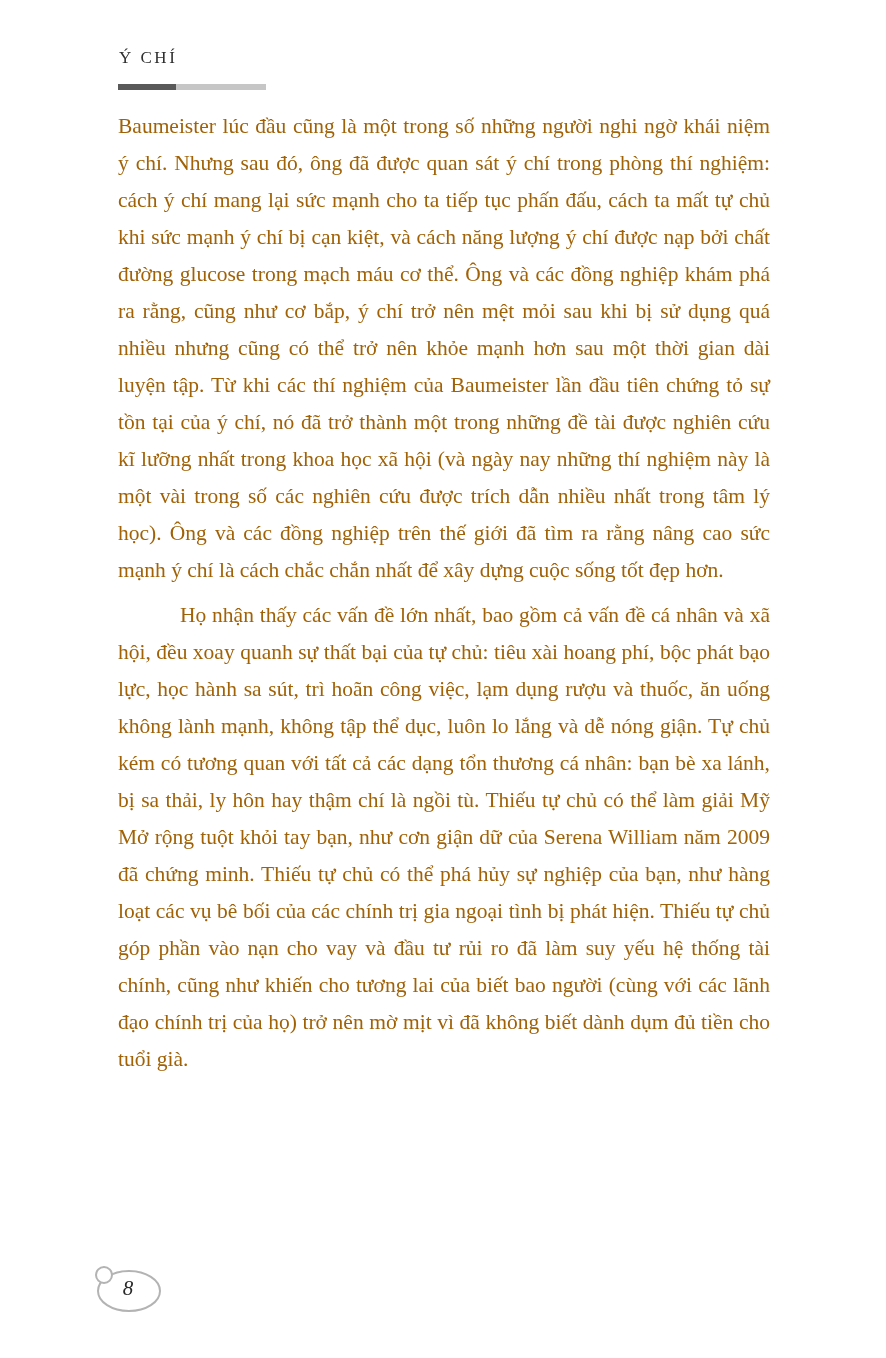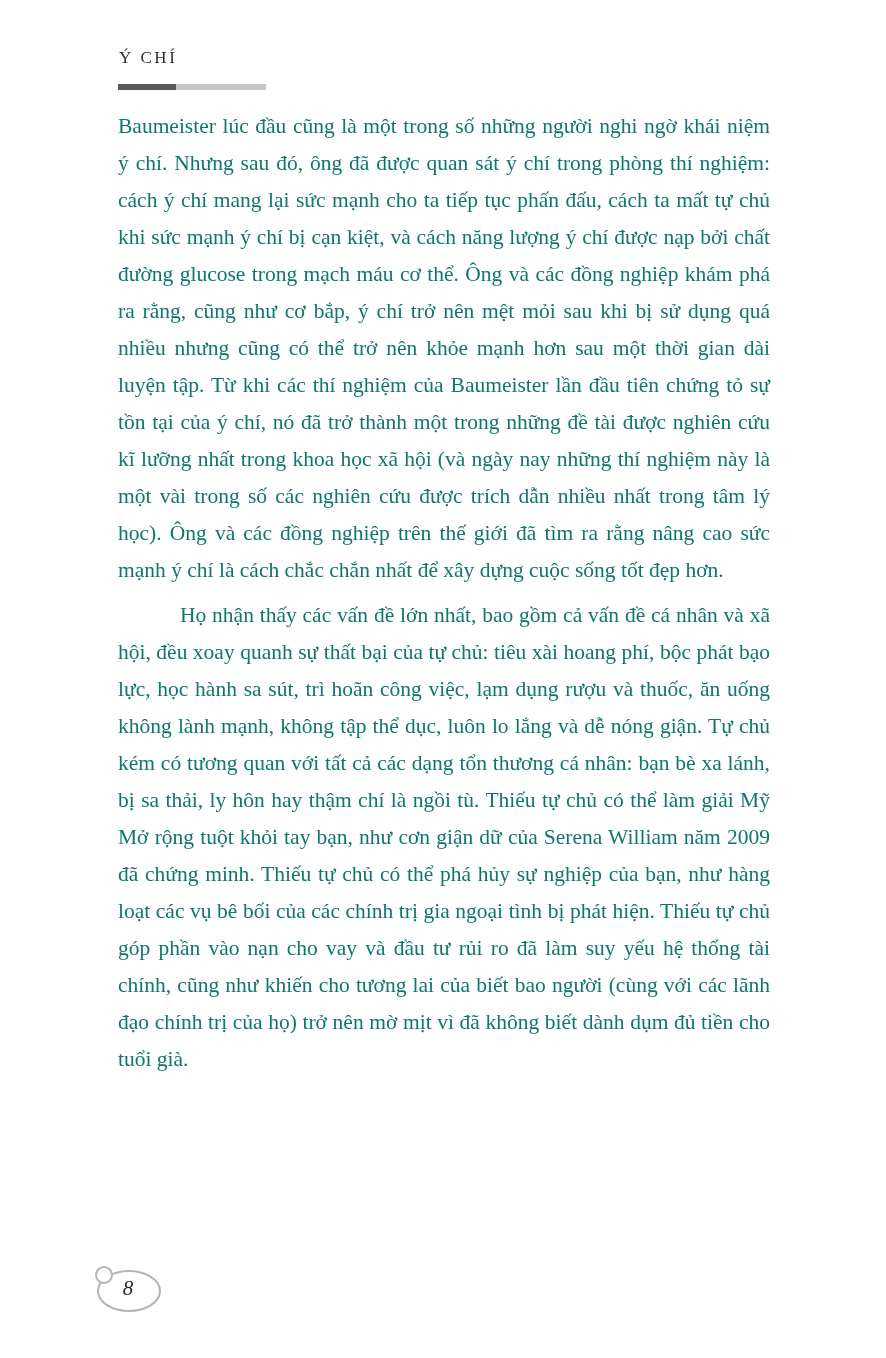--- a/index.html
+++ b/index.html
@@ -48,21 +48,21 @@
     left: 118px;
     top: 108px;
     width: 652px;
   }
   .para {
     margin: 0 0 8px 0;
     font-size: 21.5px;
     line-height: 37px;
     text-align: justify;
     text-indent: 62px;
-    color: #0f766e;
+    color: #a16207;
   }
   .para.no-indent {
     text-indent: 0;
   }
   .page-number-badge {
     position: absolute;
     left: 93px;
     top: 1266px;
     width: 70px;
     height: 48px;

